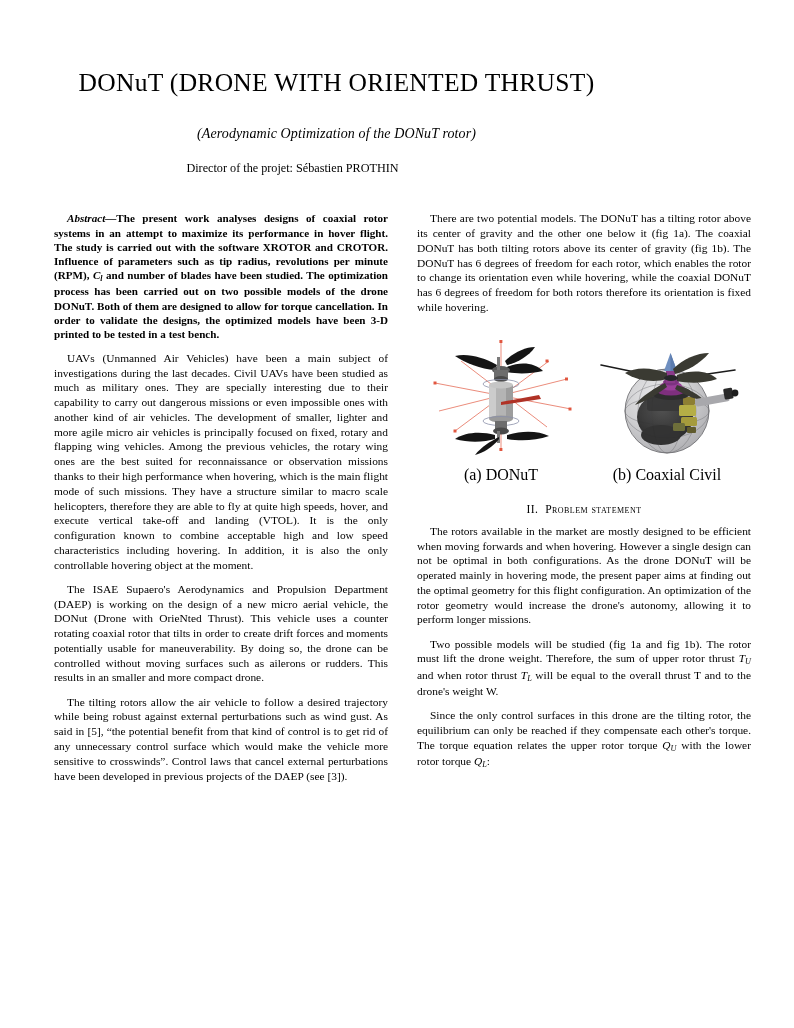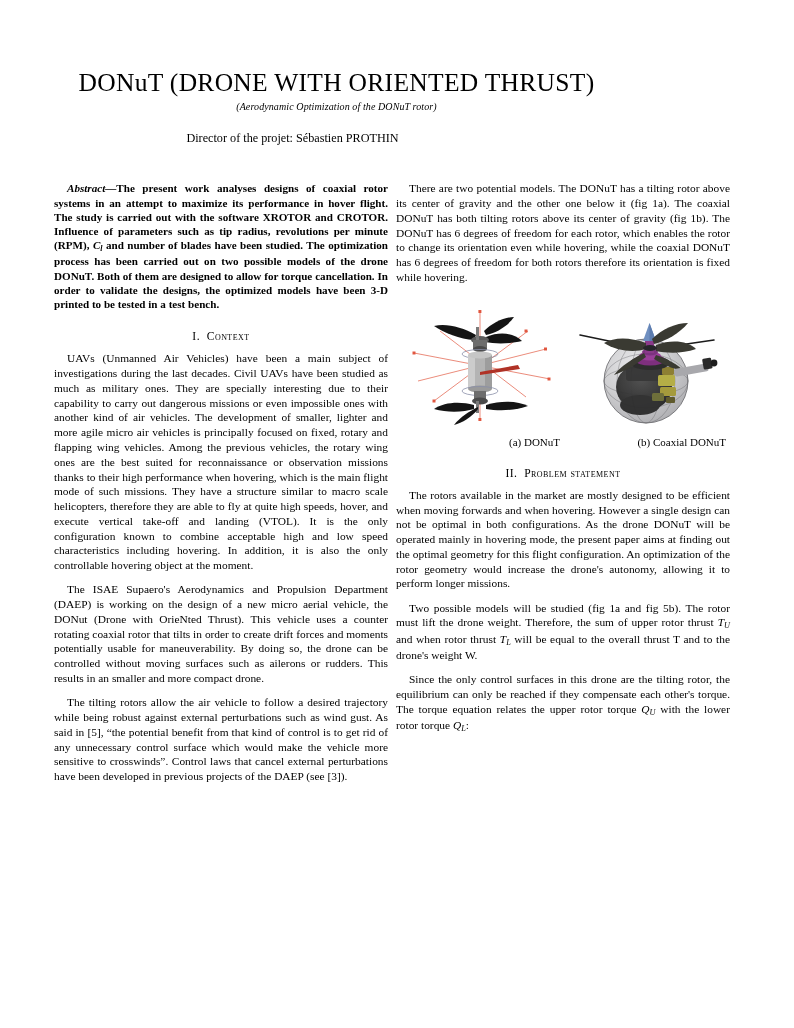--- a/index.html
+++ b/index.html
@@ -30,22 +30,22 @@
     font-size: 25.5px;
     line-height: 1.18;
     letter-spacing: 0.3px;
     font-weight: normal;
     margin: 0 0 0 0;
     padding-top: 6px;
   }
   .subtitle {
     text-align: center;
     font-style: italic;
-    font-size: 10px;
-    margin-top: 3px;
+    font-size: 14px;
+    margin-top: 28px;
     letter-spacing: 0.1px;
   }
   .authors {
     margin-top: 17px;
     text-align: center;
     font-size: 12.2px;
     line-height: 1.5;
   }
   .author-row {
     display: block;
@@ -58,21 +58,21 @@
   .director {
     display: block;
     text-align: center;
     margin-left: -88px;
   }
 
   
   .columns {
     margin-top: 34px;
     display: flex;
-    gap: 8px;
+    gap: 29px;
     align-items: flex-start;
   }
   .col {
     width: 334px;
     flex: 0 0 334px;
   }
   p {
     margin: 0 0 0 0;
     font-size: 11.4px;
     line-height: 1.295;
@@ -161,22 +161,22 @@
     display: block;
   }
   .figure-captions {
     display: flex;
     justify-content: center;
     gap: 6px;
     margin-top: 7px;
   }
   .fig-caption {
     width: 160px;
-    text-align: right;
-    font-size: 11px;
+    text-align: center;
+    font-size: 16px;
   }
   .fig-caption .lbl { }
 </style>
 </head>
 <body>
 
 <div class="page">
 
   <h1 class="title">DONuT (DRONE WITH ORIENTED THRUST)</h1>
 
@@ -185,21 +185,20 @@
   <div class="authors">
     <span class="director">Director of the projet: Sébastien PROTHIN</span>
   </div>
 
   <div class="columns">
 
     <div class="col">
 
       <p class="abstract"><span class="lead">Abstract—</span><span>The present work analyses designs of coaxial rotor systems in an attempt to maximize its performance in hover flight. The study is carried out with the software XROTOR and CROTOR. Influence of parameters such as tip radius, revolutions per minute (RPM), </span><span class="mathvar"><span>C</span><sub>l</sub></span><span> and number of blades have been studied. The optimization process has been carried out on two possible models of the drone DONuT. Both of them are designed to allow for torque cancellation. In order to validate the designs, the optimized models have been 3-D printed to be tested in a test bench.</span></p>
 
-      <h2 class="section"><span class="num">I.</span>&nbsp; <span>Context</span></h2>
 
       <p>UAVs (Unmanned Air Vehicles) have been a main subject of investigations during the last decades. Civil UAVs have been studied as much as military ones. They are specially interesting due to their capability to carry out dangerous missions or even impossible ones with another kind of air vehicles. The development of smaller, lighter and more agile micro air vehicles is principally focused on fixed, rotary and flapping wing vehicles. Among the previous vehicles, the rotary wing ones are the best suited for reconnaissance or observation missions thanks to their high performance when hovering, which is the main flight mode of such missions. They have a structure similar to macro scale helicopters, therefore they are able to fly at quite high speeds, hover, and execute vertical take-off and landing (VTOL). It is the only configuration known to combine acceptable high and low speed characteristics including hovering. In addition, it is also the only controllable hovering object at the moment.</p>
       <p>The ISAE Supaero's Aerodynamics and Propulsion Department (DAEP) is working on the design of a new micro aerial vehicle, the DONut (Drone with OrieNted Thrust). This vehicle uses a counter rotating coaxial rotor that tilts in order to create drift forces and moments potentially usable for maneuverability. By doing so, the drone can be controlled without moving surfaces such as ailerons or rudders. This results in an smaller and more compact drone.</p>
       <p>The tilting rotors allow the air vehicle to follow a desired trajectory while being robust against external perturbations such as wind gust. As said in [5], “the potential benefit from that kind of control is to get rid of any unnecessary control surface which would make the vehicle more sensitive to crosswinds”. Control laws that cancel external perturbations have been developed in previous projects of the DAEP (see [3]).</p>
 
     </div>
 
     <div class="col">
 
       <p>There are two potential models. The DONuT has a tilting rotor above its center of gravity and the other one below it (fig 1a). The coaxial DONuT has both tilting rotors above its center of gravity (fig 1b). The DONuT has 6 degrees of freedom for each rotor, which enables the rotor to change its orientation even while hovering, while the coaxial DONuT has 6 degrees of freedom for both rotors therefore its orientation is fixed while hovering.</p>
@@ -344,29 +343,29 @@
                 <rect x="108" y="68" width="34" height="8" rx="2" fill="#a8a8ac" transform="rotate(-10 108 68)"></rect>
                 <rect x="136" y="58" width="9" height="11" rx="1.5" fill="#2a2a2a" transform="rotate(-10 136 58)"></rect>
                 <circle cx="148" cy="62" r="3.4" fill="#1d1d1d"></circle>
               </g>
             </svg>
           </div>
         </div>
 
         <div class="figure-captions">
           <div class="fig-caption"><span class="lbl">(a)</span> <span>DONuT</span></div>
-          <div class="fig-caption"><span class="lbl">(b)</span> <span>Coaxial DONuT</span></div>
+          <div class="fig-caption"><span class="lbl">(b)</span> <span>Coaxial Civil</span></div>
         </div>
       </div>
 
       <h2 class="section"><span class="num">II.</span>&nbsp; <span>Problem statement</span></h2>
 
       <p>The rotors available in the market are mostly designed to be efficient when moving forwards and when hovering. However a single design can not be optimal in both configurations. As the drone DONuT will be operated mainly in hovering mode, the present paper aims at finding out the optimal geometry for this flight configuration. An optimization of the rotor geometry would increase the drone's autonomy, allowing it to perform longer missions.</p>
 
-      <p><span>Two possible models will be studied (fig 1a and fig 5b). The rotor must lift the drone weight. Therefore, the sum of upper rotor thrust </span><span class="mathvar"><span>T</span><sub>U</sub></span><span> and when rotor thrust </span><span class="mathvar"><span>T</span><sub>L</sub></span><span> will be equal to the overall thrust T and to the drone's weight W.</span></p>
+      <p><span>Two possible models will be studied (fig 1a and fig 1b). The rotor must lift the drone weight. Therefore, the sum of upper rotor thrust </span><span class="mathvar"><span>T</span><sub>U</sub></span><span> and when rotor thrust </span><span class="mathvar"><span>T</span><sub>L</sub></span><span> will be equal to the overall thrust T and to the drone's weight W.</span></p>
 
 
       <p class="noindent" style="text-indent:13px"><span>Since the only control surfaces in this drone are the tilting rotor, the equilibrium can only be reached if they compensate each other's torque. The torque equation relates the upper rotor torque </span><span class="mathvar"><span>Q</span><sub>U</sub></span><span> with the lower rotor torque </span><span class="mathvar"><span>Q</span><sub>L</sub></span><span>:</span></p>
 
 
     </div>
   </div>
 </div>
 
 </body></html>

